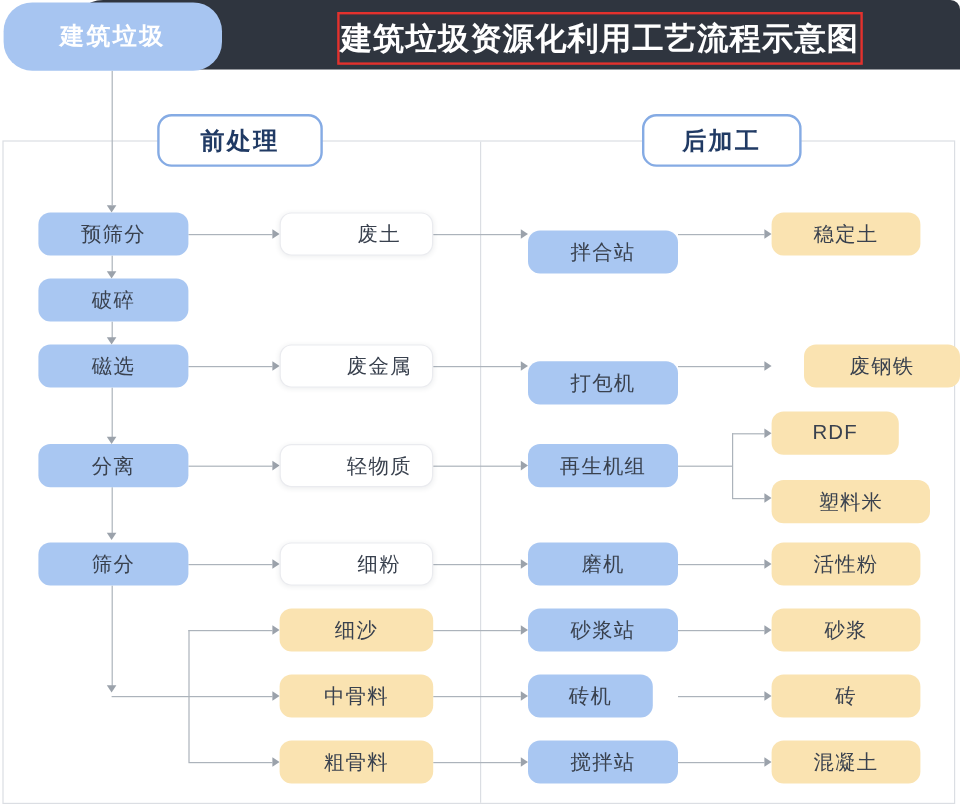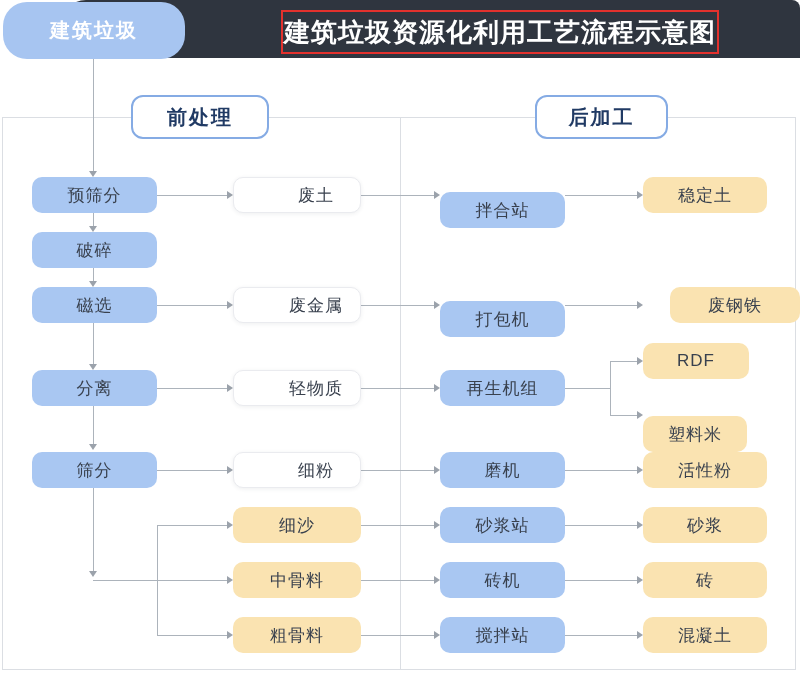--- a/index.html
+++ b/index.html
@@ -92,27 +92,27 @@
 <div class="node white" style="left:233px;top:452px;width:128px">细粉</div>
 <div class="node yellow" style="left:233px;top:507px;width:128px">细沙</div>
 <div class="node yellow" style="left:233px;top:562px;width:128px">中骨料</div>
 <div class="node yellow" style="left:233px;top:617px;width:128px">粗骨料</div>
 
 <div class="node blue" style="left:440px;top:192px;width:125px">拌合站</div>
 <div class="node blue" style="left:440px;top:301px;width:125px">打包机</div>
 <div class="node blue" style="left:440px;top:370px;width:125px">再生机组</div>
 <div class="node blue" style="left:440px;top:452px;width:125px">磨机</div>
 <div class="node blue" style="left:440px;top:507px;width:125px">砂浆站</div>
-<div class="node blue" style="left:440px;top:562px;width:125px">砖机</div>
+<div class="node blue" style="left:440px;top:562px;width:104px">砖机</div>
 <div class="node blue" style="left:440px;top:617px;width:125px">搅拌站</div>
 
 <div class="node yellow" style="left:643px;top:177px;width:124px">稳定土</div>
 <div class="node yellow" style="left:670px;top:287px;width:130px">废钢铁</div>
 <div class="node yellow" style="left:643px;top:343px;width:106px">RDF</div>
-<div class="node yellow" style="left:643px;top:416px;width:104px">塑料米</div>
+<div class="node yellow" style="left:643px;top:400px;width:132px">塑料米</div>
 <div class="node yellow" style="left:643px;top:452px;width:124px">活性粉</div>
 <div class="node yellow" style="left:643px;top:507px;width:124px">砂浆</div>
 <div class="node yellow" style="left:643px;top:562px;width:124px">砖</div>
 <div class="node yellow" style="left:643px;top:617px;width:124px">混凝土</div>
 
 <div class="vline" style="left:93px;top:59px;height:112px"></div>
 <div class="arr-d" style="left:89px;top:171px"></div>
 <div class="vline" style="left:93px;top:213px;height:14px"></div>
 <div class="arr-d" style="left:89px;top:226px"></div>
 <div class="vline" style="left:93px;top:268px;height:14px"></div>

